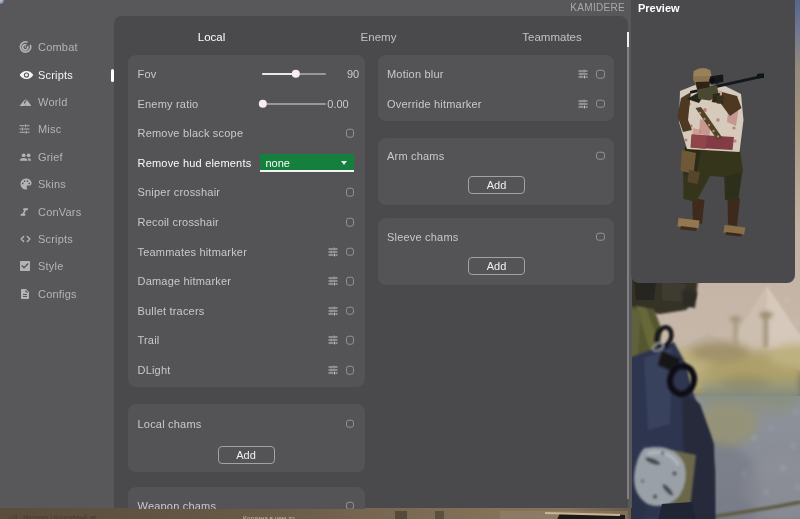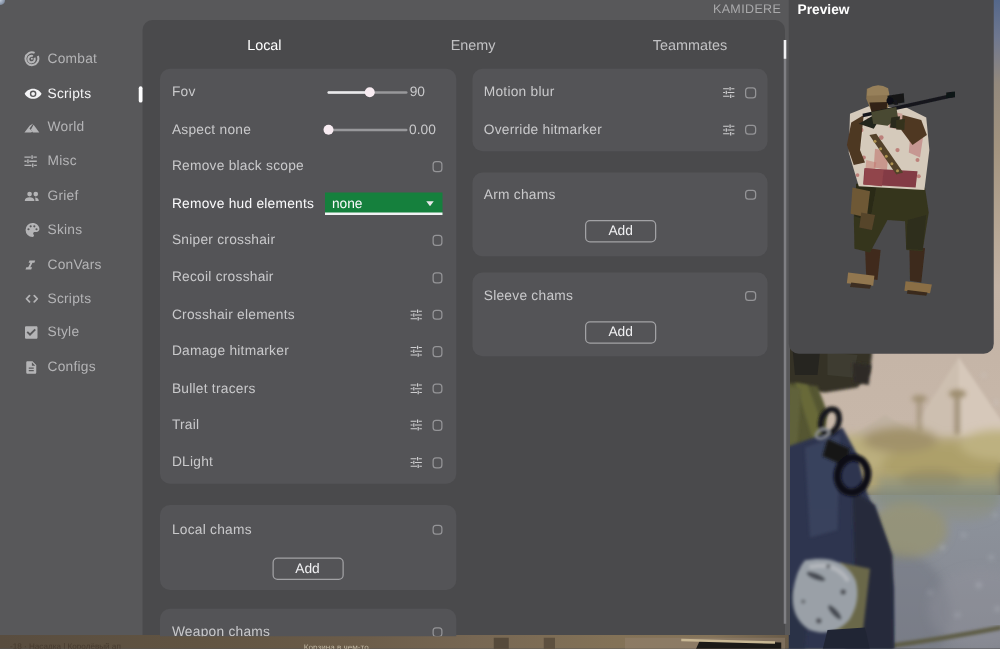--- a/index.html
+++ b/index.html
@@ -263,24 +263,24 @@
   <div class="abs" id="groups">
 
     <div class="abs gbox" style="left:128px;top:55px;width:237px;height:332px">
       <div class="row" style="top:9px">
         <span class="lbl">Fov</span>
         <div class="slider" style="left:133.5px;width:64px">
           <div class="trk"></div>
           <div class="fill" style="width:34.5px"></div>
           <div class="knob" style="left:34.5px"></div>
         </div>
-        <span class="val" style="left:186px;width:26px;text-align:right">90</span>
+        <span class="val" style="left:212px;width:26px;text-align:center">90</span>
       </div>
       <div class="row" style="top:38.5px">
-        <span class="lbl">Aspect none</span>
+        <span class="lbl">Enemy ratio</span>
         <div class="slider" style="left:133.5px;width:64px">
           <div class="trk"></div>
           <div class="knob" style="left:1px"></div>
         </div>
         <span class="val" style="left:194px;width:32px;text-align:center">0.00</span>
       </div>
       <div class="row" style="top:68.2px">
         <span class="lbl">Remove black scope</span>
         <div class="cb" style="left:217.5px"></div>
       </div>
@@ -294,21 +294,21 @@
       </div>
       <div class="row" style="top:127.4px">
         <span class="lbl">Sniper crosshair</span>
         <div class="cb" style="left:217.5px"></div>
       </div>
       <div class="row" style="top:157px">
         <span class="lbl">Recoil crosshair</span>
         <div class="cb" style="left:217.5px"></div>
       </div>
       <div class="row" style="top:186.6px">
-        <span class="lbl">Crosshair elements</span>
+        <span class="lbl">Teammates hitmarker</span>
         <svg class="tune" style="left:199.5px" width="10" height="10" viewBox="0 0 20 20" fill="none" stroke="#cfcfd1" stroke-width="1.9">
           <path d="M1 4 h9.2 M14 4 h5 M12.1 1.2 v5.6"></path>
           <path d="M1 10 h3.2 M8 10 h11 M6.1 7.2 v5.6"></path>
           <path d="M1 16 h10.2 M15 16 h4 M13.1 13.2 v5.6"></path>
         </svg>
         <div class="cb" style="left:217.5px"></div>
       </div>
       <div class="row" style="top:216.2px">
         <span class="lbl">Damage hitmarker</span>
         <svg class="tune" style="left:199.5px" width="10" height="10" viewBox="0 0 20 20" fill="none" stroke="#cfcfd1" stroke-width="1.9">

